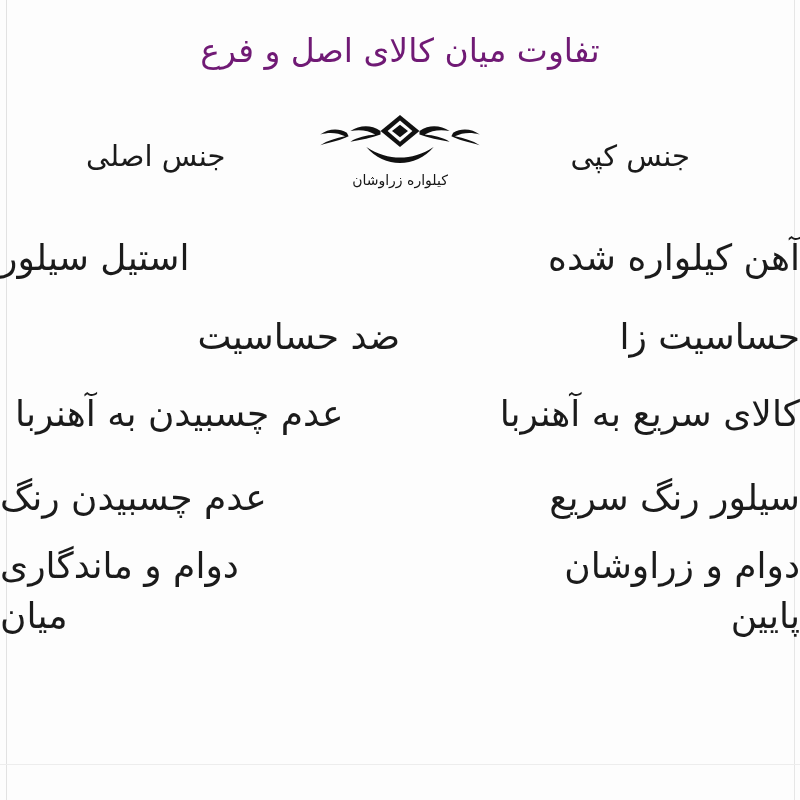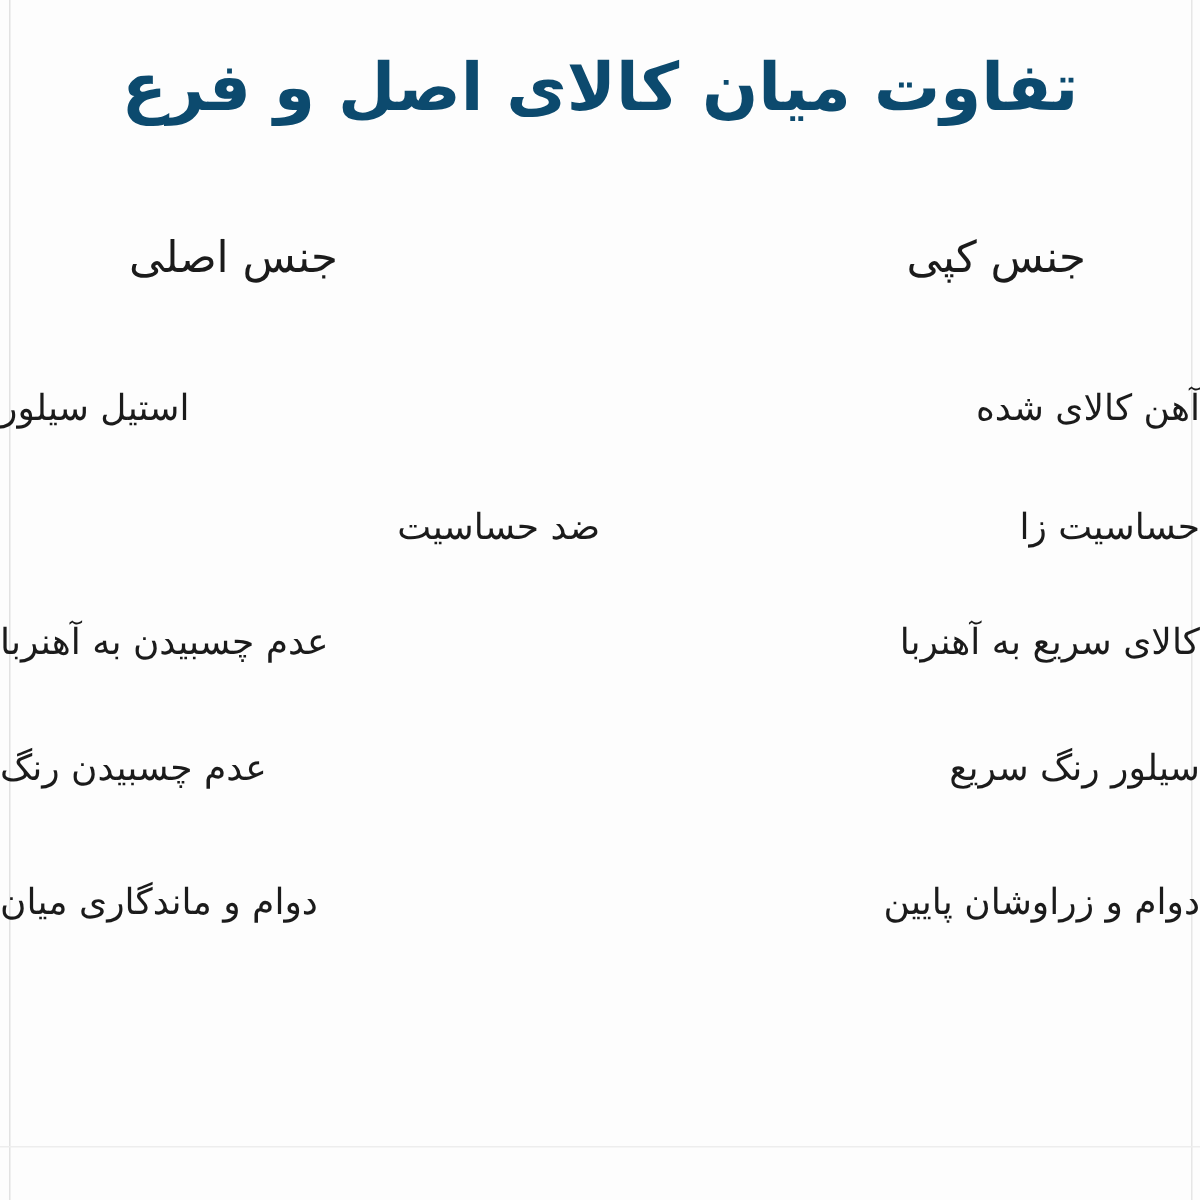--- a/index.html
+++ b/index.html
@@ -46,26 +46,26 @@
     background: #ededed;
   }
   .content {
     position: relative;
     width: 800px;
     padding-top: 30px;
     box-sizing: border-box;
   }
   .doc-title {
     text-align: center;
-    font-size: 44px;
-    color: #0c4a6e;
+    font-size: 33px;
+    color: #701a75;
     letter-spacing: 0px;
     line-height: 1.3;
     direction: rtl;
-    font-weight: 700;
+    font-weight: 400;
   }
   .logo-wrap {
     position: absolute;
     top: 108px;
     left: 0;
     right: 0;
     display: flex;
     flex-direction: column;
     align-items: center;
     justify-content: flex-start;
@@ -90,21 +90,21 @@
     direction: rtl;
   }
   table.compare td {
     vertical-align: middle;
     padding: 0;
     border: none;
   }
   td.col-original,
   td.col-copy {
     width: 50%;
-    font-size: 24px;
+    font-size: 36px;
     color: #1b1b1b;
     line-height: 1.35;
     height: 74px;
   }
   td.col-original {
     text-align: left;
     padding-left: 88px;
     padding-right: 10px;
     box-sizing: border-box;
   }
@@ -114,67 +114,87 @@
     padding-left: 10px;
     box-sizing: border-box;
   }
   tr.head-row td.col-original,
   tr.head-row td.col-copy {
     height: 116px;
     font-size: 29px;
     vertical-align: middle;
   }
   tr.head-row td.col-original { padding-left: 86px; }
-  tr.head-row td.col-copy { padding-right: 76px; }
+  tr.head-row td.col-copy { padding-right: 110px; }
 
   tr.row-1 td { height: 86px; }
   tr.row-2 td { height: 72px; text-align: right; }
   tr.row-3 td { height: 82px; }
   tr.row-4 td { height: 86px; }
   tr.row-5 td { height: 92px; }
 
   td.col-original.wrap-two,
   td.col-copy.wrap-two {
     line-height: 1.38;
   }
   .cell-text {
     display: inline-block;
     max-width: 330px;
   }
-  tr.row-3 .cell-text { max-width: 360px; }
+  tr.row-3 .cell-text { max-width: 360px; margin-left: 15px; }
   tr.row-5 .cell-text { max-width: 300px; }
 </style>
 </head>
 <body>
 
 <div class="page">
 
   <div class="frame-line-left"></div>
   <div class="frame-line-right"></div>
   <div class="frame-line-bottom"></div>
 
   <div class="content">
 
     <div class="doc-title">تفاوت میان کالای اصل و فرع</div>
 
+    <div class="logo-wrap">
+      <svg class="logo-mark" viewBox="0 0 200 70">
+        <g fill="#111111">
+
+          <path d="M100 8 L122 26 L100 44 L78 26 Z"></path>
+          <path d="M100 14 L114 26 L100 38 L86 26 Z" fill="#fdfdfd"></path>
+          <path d="M100 19 L109 26 L100 33 L91 26 Z"></path>
+
+          <path d="M78 26 C66 18 54 20 44 26 C54 24 64 25 72 30 C62 31 52 33 44 38 C56 36 68 34 78 30 Z"></path>
+          <path d="M40 28 C30 22 18 24 10 30 C20 27 30 28 38 32 C28 34 18 37 10 42 C22 39 34 36 42 32 Z"></path>
+
+          <path d="M122 26 C134 18 146 20 156 26 C146 24 136 25 128 30 C138 31 148 33 156 38 C144 36 132 34 122 30 Z"></path>
+          <path d="M160 28 C170 22 182 24 190 30 C180 27 170 28 162 32 C172 34 182 37 190 42 C178 39 166 36 158 32 Z"></path>
+
+          <path d="M62 44 C74 52 88 56 100 56 C112 56 126 52 138 44 C128 56 114 62 100 62 C86 62 72 56 62 44 Z"></path>
+          <path d="M82 48 C88 53 94 55 100 55 C106 55 112 53 118 48 C112 52 106 54 100 54 C94 54 88 52 82 48 Z" fill="#fdfdfd"></path>
+        </g>
+      </svg>
+      <div class="logo-caption">کیلواره زراوشان</div>
+    </div>
 
     <table class="compare">
       <tbody>
         <tr class="head-row">
           <td class="col-copy">
             <span class="cell-text">جنس کپی</span>
           </td>
           <td class="col-original">
             <span class="cell-text">جنس اصلی</span>
           </td>
         </tr>
 
         <tr class="row-1">
           <td class="col-copy">
-            <span class="cell-text">آهن کالای شده</span>
+            <span class="cell-text">آهن کیلواره شده</span>
           </td>
           <td class="col-original">
             <span class="cell-text">استیل سیلور</span>
           </td>
         </tr>
 
         <tr class="row-2">
           <td class="col-copy">
             <span class="cell-text">حساسیت زا</span>
           </td>

